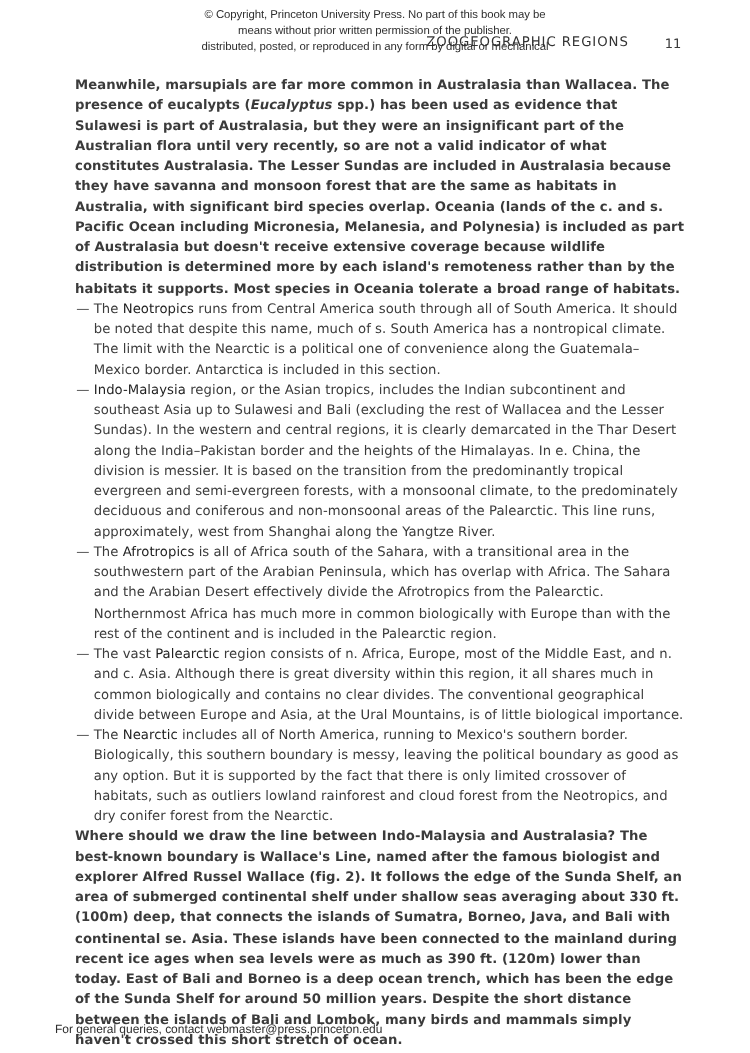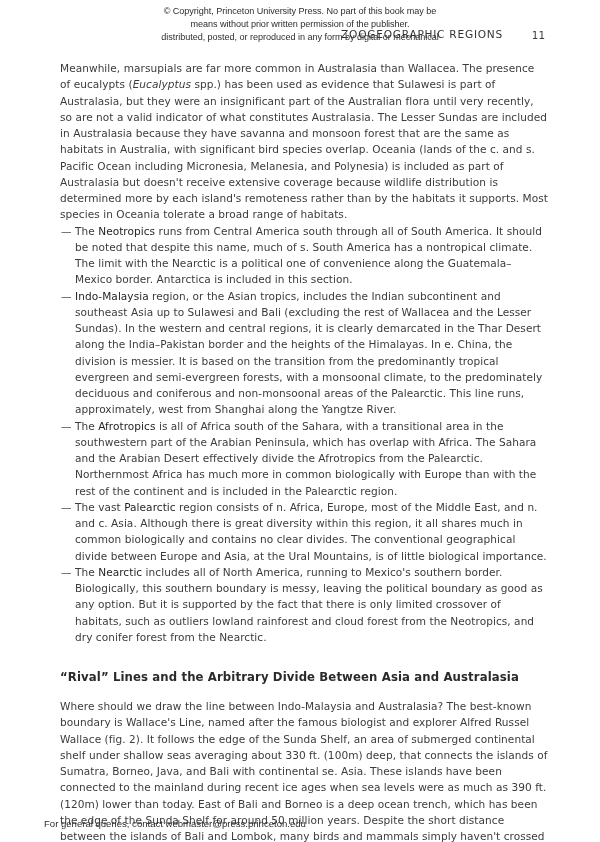--- a/index.html
+++ b/index.html
@@ -77,21 +77,21 @@
   p.body-para,
   li.body-item {
     font-size: 10.55px;
     line-height: 16.25px;
     margin: 0;
     color: #3b3b3b;
     text-align: left;
     letter-spacing: 0.005em;
   }
 
-  p.body-para { margin-bottom: 0; }
+  p.body-para { margin-bottom: 0; font-weight: bold; }
 
   ul.region-list {
     list-style: none;
     margin: 0;
     padding: 0;
   }
   li.body-item {
     position: relative;
     padding-left: 15px;
     margin: 0;
@@ -157,23 +157,20 @@
 
       <li class="body-item"><span class="dash">—</span><span></span><b>Indo-Malaysia</b><span> region, or the Asian tropics, includes the Indian subcontinent and southeast Asia up to Sulawesi and Bali (excluding the rest of Wallacea and the Lesser Sundas). In the western and central regions, it is clearly demarcated in the Thar Desert along the India–Pakistan border and the heights of the Himalayas. In e. China, the division is messier. It is based on the transition from the predominantly tropical evergreen and semi-evergreen forests, with a monsoonal climate, to the predominately deciduous and coniferous and non-monsoonal areas of the Palearctic. This line runs, approximately, west from Shanghai along the Yangtze River.</span></li>
 
       <li class="body-item"><span class="dash">—</span><span>The </span><b>Afrotropics</b><span> is all of Africa south of the Sahara, with a transitional area in the southwestern part of the Arabian Peninsula, which has overlap with Africa. The Sahara and the Arabian Desert effectively divide the Afrotropics from the Palearctic. Northernmost Africa has much more in common biologically with Europe than with the rest of the continent and is included in the Palearctic region.</span></li>
 
       <li class="body-item"><span class="dash">—</span><span>The vast </span><b>Palearctic</b><span> region consists of n. Africa, Europe, most of the Middle East, and n. and c. Asia. Although there is great diversity within this region, it all shares much in common biologically and contains no clear divides. The conventional geographical divide between Europe and Asia, at the Ural Mountains, is of little biological importance.</span></li>
 
       <li class="body-item"><span class="dash">—</span><span>The </span><b>Nearctic</b><span> includes all of North America, running to Mexico's southern border. Biologically, this southern boundary is messy, leaving the political boundary as good as any option. But it is supported by the fact that there is only limited crossover of habitats, such as outliers lowland rainforest and cloud forest from the Neotropics, and dry conifer forest from the Nearctic.</span></li>
     </ul>
 
-    <div class="heading-block">
-      <h2 class="section-heading">“Rival” Lines and the Arbitrary Divide Between Asia and Australasia</h2>
-    </div>
 
     <p class="body-para para-block">Where should we draw the line between Indo-Malaysia and Australasia? The best-known boundary is Wallace's Line, named after the famous biologist and explorer Alfred Russel Wallace (fig. 2). It follows the edge of the Sunda Shelf, an area of submerged continental shelf under shallow seas averaging about 330 ft. (100m) deep, that connects the islands of Sumatra, Borneo, Java, and Bali with continental se. Asia. These islands have been connected to the mainland during recent ice ages when sea levels were as much as 390 ft. (120m) lower than today. East of Bali and Borneo is a deep ocean trench, which has been the edge of the Sunda Shelf for around 50 million years. Despite the short distance between the islands of Bali and Lombok, many birds and mammals simply haven't crossed this short stretch of ocean.</p>
 
   </div>
 
   <div class="footer-note">For general queries, contact webmaster@press.princeton.edu</div>
 
 </div>
 
 </body></html>

